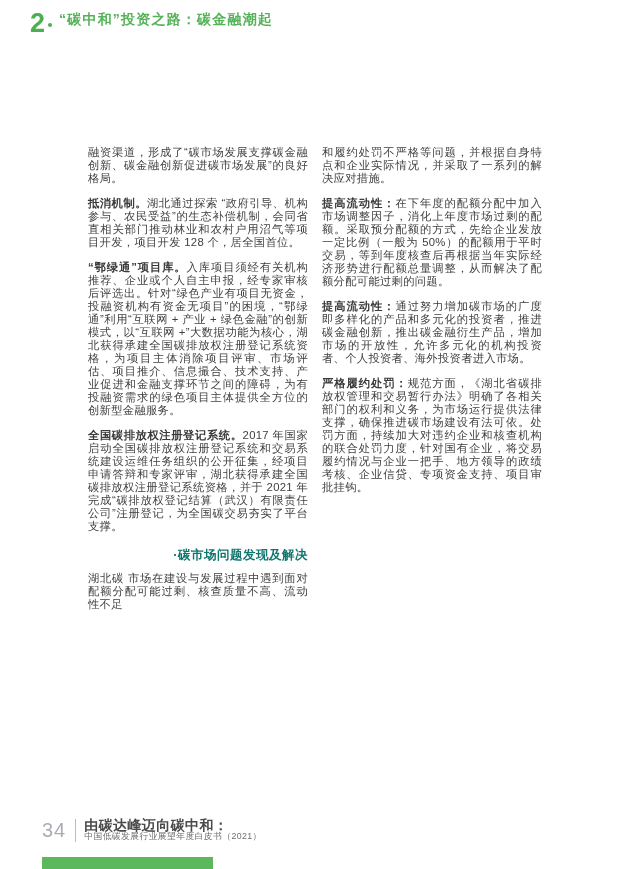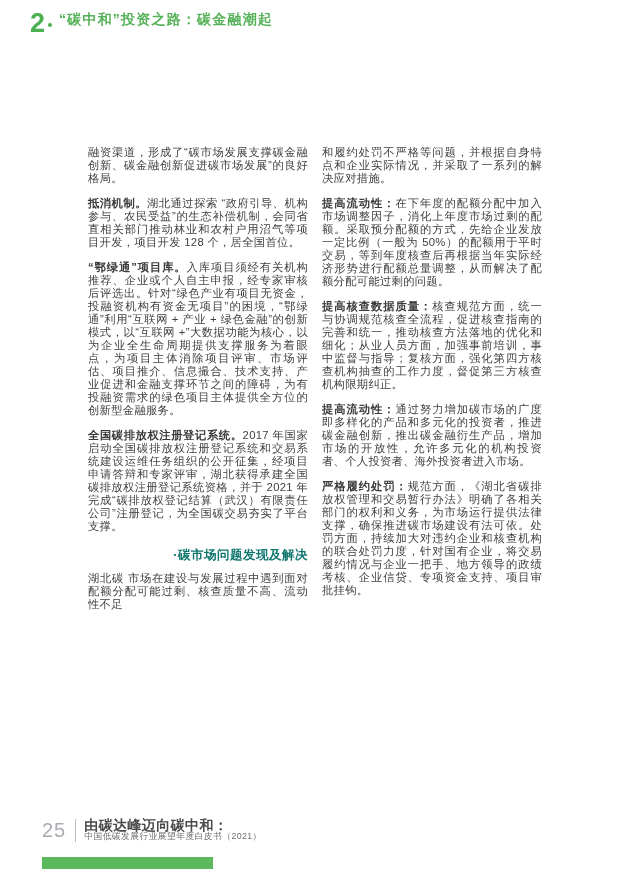--- a/index.html
+++ b/index.html
@@ -84,51 +84,48 @@
   </div>
 
   <div class="col col-left">
     <p class="para">
       <span class="lead"></span><span>融资渠道，形成了“碳市场发展支撑碳金融创新、碳金融创新促进碳市场发展”的良好格局。</span>
     </p>
     <p class="para">
       <span class="lead">抵消机制。</span><span>湖北通过探索 “政府引导、机构参与、农民受益”的生态补偿机制，会同省直相关部门推动林业和农村户用沼气等项目开发，项目开发 128 个，居全国首位。</span>
     </p>
     <p class="para">
-      <span class="lead">“鄂绿通”项目库。</span><span>入库项目须经有关机构推荐、企业或个人自主申报，经专家审核后评选出。针对“绿色产业有项目无资金，投融资机构有资金无项目”的困境，“鄂绿通”利用“互联网 + 产业 + 绿色金融”的创新模式，以“互联网 +”大数据功能为核心，以为企业全生命周期提供支撑服务为着眼点，为项目主体消除项目评审、市场评估、项目推介、信息撮合、技术支持、产业促进和金融支撑环节之间的障碍，为有投融资需求的绿色项目主体提供全方位的创新型金融服务。</span>
+      <span class="lead">“鄂绿通”项目库。</span><span>入库项目须经有关机构推荐、企业或个人自主申报，经专家审核后评选出。针对“绿色产业有项目无资金，投融资机构有资金无项目”的困境，“鄂绿通”利用“互联网 + 产业 + 绿色金融”的创新模式，以“互联网 +”大数据功能为核心，湖北获得承建全国碳排放权注册登记系统资格，为项目主体消除项目评审、市场评估、项目推介、信息撮合、技术支持、产业促进和金融支撑环节之间的障碍，为有投融资需求的绿色项目主体提供全方位的创新型金融服务。</span>
     </p>
     <p class="para">
       <span class="lead">全国碳排放权注册登记系统。</span><span>2017 年国家启动全国碳排放权注册登记系统和交易系统建设运维任务组织的公开征集，经项目申请答辩和专家评审，湖北获得承建全国碳排放权注册登记系统资格，并于 2021 年完成“碳排放权登记结算（武汉）有限责任公司”注册登记，为全国碳交易夯实了平台支撑。</span>
     </p>
     <div class="subheading">·碳市场问题发现及解决</div>
     <p class="para">
       <span class="lead"></span><span>湖北碳 市场在建设与发展过程中遇到面对配额分配可能过剩、核查质量不高、流动性不足</span>
     </p>
   </div>
 
   <div class="col col-right">
     <p class="para">
       <span class="lead"></span><span>和履约处罚不严格等问题，并根据自身特点和企业实际情况，并采取了一系列的解决应对措施。</span>
     </p>
     <p class="para">
       <span class="lead">提高流动性：</span><span>在下年度的配额分配中加入市场调整因子，消化上年度市场过剩的配额。采取预分配额的方式，先给企业发放一定比例（一般为 50%）的配额用于平时交易，等到年度核查后再根据当年实际经济形势进行配额总量调整，从而解决了配额分配可能过剩的问题。</span>
     </p>
     <p class="para">
-      <span class="lead">提高核查数据质量：</span><span>核查规范方面，统一与协调规范核查全流程，促进核查指南的完善和统一，推动核查方法落地的优化和细化；从业人员方面，加强事前培训，事中监督与指导；复核方面，强化第四方核查机构抽查的工作力度，督促第三方核查机构限期纠正。</span>
-    </p>
-    <p class="para">
       <span class="lead">提高流动性：</span><span>通过努力增加碳市场的广度即多样化的产品和多元化的投资者，推进碳金融创新，推出碳金融衍生产品，增加市场的开放性，允许多元化的机构投资者、个人投资者、海外投资者进入市场。</span>
     </p>
     <p class="para">
       <span class="lead">严格履约处罚：</span><span>规范方面，《湖北省碳排放权管理和交易暂行办法》明确了各相关部门的权利和义务，为市场运行提供法律支撑，确保推进碳市场建设有法可依。处罚方面，持续加大对违约企业和核查机构的联合处罚力度，针对国有企业，将交易履约情况与企业一把手、地方领导的政绩考核、企业信贷、专项资金支持、项目审批挂钩。</span>
     </p>
   </div>
 
   <div class="footer">
-    <span class="page-number">25</span>
+    <span class="page-number">34</span>
     <span class="footer-divider"></span>
     <span class="footer-title">
       <span class="footer-title-line1">由碳达峰迈向碳中和：</span>
       <span class="footer-title-line2">中国低碳发展行业展望年度白皮书（2021）</span>
     </span>
   </div>
   <div class="footer-bar"></div>
 
 </div>
 

